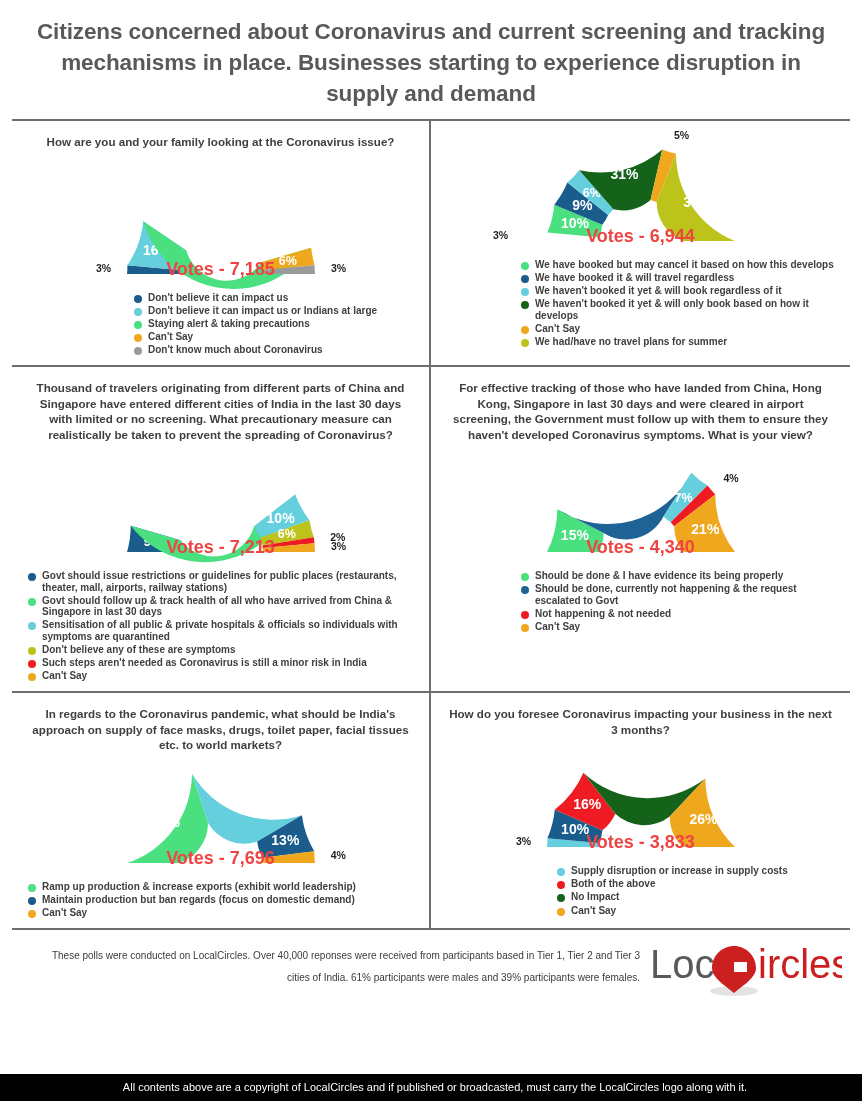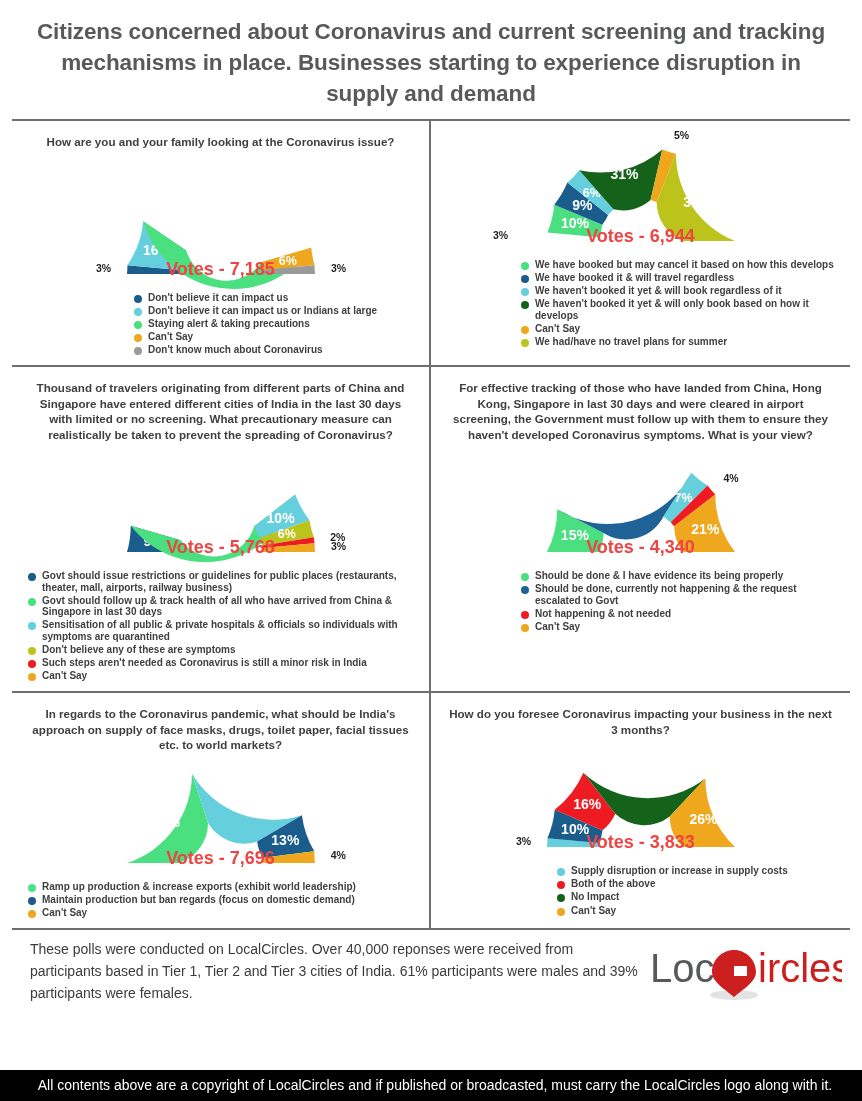--- a/index.html
+++ b/index.html
@@ -122,37 +122,37 @@
   
   .footer{
     margin:0 12px;
     display:flex;
     align-items:center;
     padding:8px 8px 10px 8px;
     box-sizing:border-box;
   }
   .footer-text{
     flex:1;
-    font-size:14px;
+    font-size:10px;
     line-height:22px;
     color:#3b3b3b;
-    text-align:left;
+    text-align:right;
     padding:0 10px;
   }
   .logo{
     width:192px;
     flex:0 0 192px;
     position:relative;
     height:58px;
   }
   .copyright{
     background:#000000;
     color:#ffffff;
     text-align:center;
-    font-size:14px;
+    font-size:11px;
     padding:7px 0 8px 8px;
     margin-top:auto;
   }
 </style>
 </head>
 <body>
 
 <div class="sheet">
 
   <div class="header">
@@ -261,26 +261,26 @@
               <text class="slice-label" x="137.25807060817073" y="37.204466950449174">70%</text>
               <path d="M 224.27457116331487 46.3867369566202 A 94 94 0 0 0 238.4427922816972 72.1586354969426 L 189.51699229607746 89.77300734969775 A 42 42 0 0 1 183.186510519779 78.25790374657498 Z" fill="#66cfdd"></path>
               <text class="slice-label" x="209.58885424298273" y="71.24075016108335">10%</text>
               <path d="M 238.4427922816972 72.1586354969426 A 94 94 0 0 0 242.84270401594296 89.2951602862183 L 191.48291030499578 97.4297524683103 A 42 42 0 0 1 189.51699229607746 89.77300734969775 Z" fill="#bcc41b"></path>
               <text class="slice-label small" x="215.86365495674693" y="87.08908767278987">6%</text>
               <path d="M 242.84270401594296 89.2951602862183 A 94 94 0 0 0 243.58282467268953 95.15381854805965 L 191.81360251332936 100.04745084062239 A 42 42 0 0 1 191.48291030499578 97.4297524683103 Z" fill="#ee1b22"></path>
               <text class="out-label" text-anchor="start" x="259.1326171445926" y="90.21334430792656">2%</text>
               <path d="M 243.58282467268953 95.15381854805965 A 94 94 0 0 0 244 104 L 192 104 A 42 42 0 0 1 191.81360251332936 100.04745084062239 Z" fill="#efa81d"></path>
               <text class="out-label" text-anchor="start" x="259.8778862458167" y="98.81829042193932">3%</text>
             </svg>
-          <div class="votes">Votes - 5,768</div>
+          <div class="votes">Votes - 7,213</div>
         </div>
         <div class="legend">
             <div class="leg-item">
               <span class="dot" style="background: rgb(26, 92, 140);"></span>
-              <span class="leg-text">Govt should issue restrictions or guidelines for public places (restaurants, theater, mall, airports, railway business)</span>
+              <span class="leg-text">Govt should issue restrictions or guidelines for public places (restaurants, theater, mall, airports, railway stations)</span>
             </div>
             <div class="leg-item">
               <span class="dot" style="background: rgb(74, 224, 127);"></span>
               <span class="leg-text">Govt should follow up &amp; track health of all who have arrived from China &amp; Singapore in last 30 days</span>
             </div>
             <div class="leg-item">
               <span class="dot" style="background: rgb(102, 207, 221);"></span>
               <span class="leg-text">Sensitisation of all public &amp; private hospitals &amp; officials so individuals with symptoms are quarantined</span>
             </div>
             <div class="leg-item">

